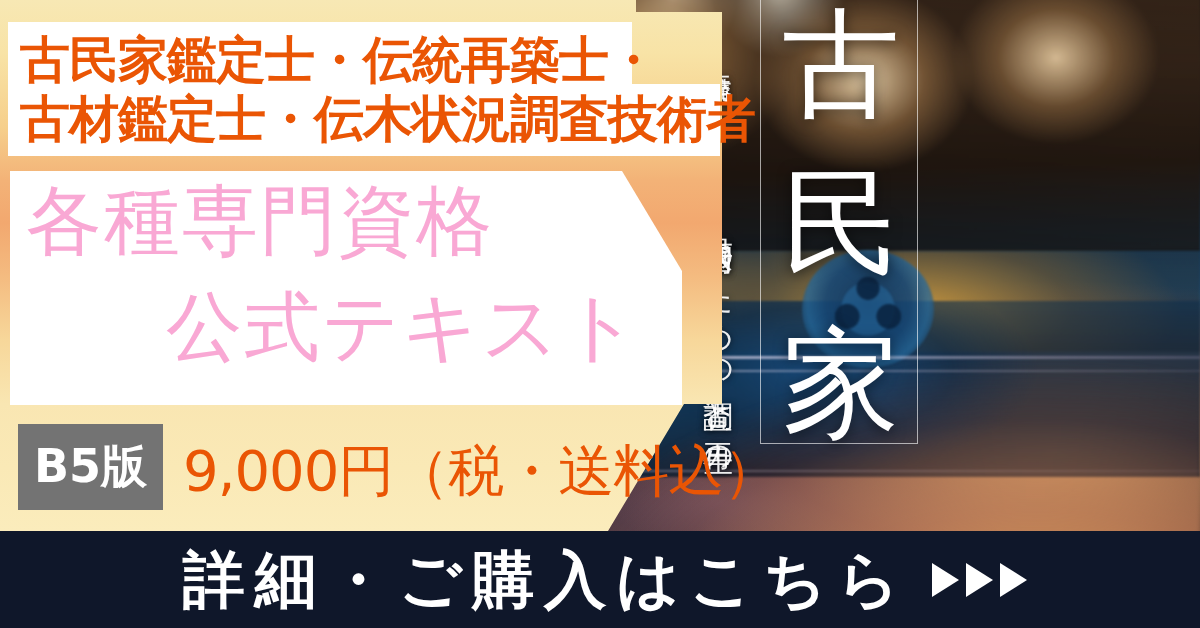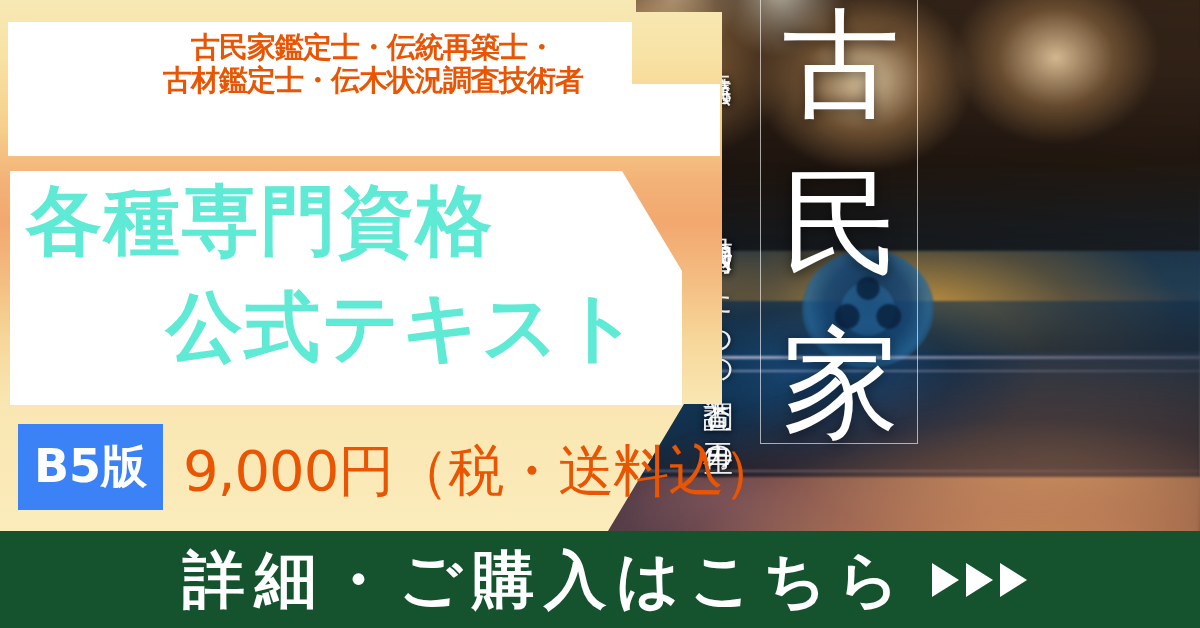--- a/index.html
+++ b/index.html
@@ -134,51 +134,51 @@
     clip-path:polygon(0 0, 624px 0, 624px 62px, 712px 62px, 712px 134px, 0 134px);
   }
   .wbox-2{
     left:10px;top:171px;width:672px;height:234px;
     clip-path:polygon(0 0, 612px 0, 672px 100px, 672px 234px, 0 234px);
   }
 
   
   .headline{
     position:absolute;left:20px;top:30px;width:706px;
-    font-size:29px;line-height:1.22;font-weight:700;color:#ea5504;
-    letter-spacing:-1px;white-space:nowrap;text-align:center;
+    font-size:50px;line-height:1.22;font-weight:700;color:#ea5504;
+    letter-spacing:-1px;white-space:nowrap;
   }
   .headline .l2{margin-top:-2px;}
 
   .maintitle{
     position:absolute;left:16px;top:176px;width:668px;
-    font-size:76px;font-weight:700;color:#5eead4;line-height:1.18;
+    font-size:76px;font-weight:400;color:#f9a8d4;line-height:1.18;
     letter-spacing:2px;
   }
   .maintitle .t1{display:block;padding-left:10px;}
   .maintitle .t2{display:block;padding-left:150px;margin-top:16px;}
 
   .price-row{
     position:absolute;left:18px;top:423px;height:88px;
     display:flex;align-items:center;gap:20px;
   }
   .badge{
-    background:#3b82f6;color:#ffffff;
+    background:#737373;color:#ffffff;
     font-size:46px;font-weight:700;line-height:1;
     padding:18px 12px 20px;letter-spacing:0;
     display:flex;align-items:center;justify-content:center;
     min-width:121px;box-sizing:content-box;height:48px;
   }
   .price{
     color:#ea5504;font-size:56px;font-weight:400;letter-spacing:-1px;white-space:nowrap;margin-top:9px;
   }
 
   
   .cta{
-    position:absolute;left:0;bottom:0;width:1200px;height:97px;background:#14532d;
+    position:absolute;left:0;bottom:0;width:1200px;height:97px;background:#0f172a;
     display:flex;align-items:center;justify-content:center;gap:26px;
   }
   .cta-text{
     color:#ffffff;font-size:62px;font-weight:700;letter-spacing:10px;
     line-height:1;white-space:nowrap;text-indent:10px;
   }
   .cta-arrows{display:flex;gap:7px;align-items:center;margin-left:-4px;}
   .cta-arrows i{
     width:0;height:0;display:block;
     border-left:27px solid #ffffff;

